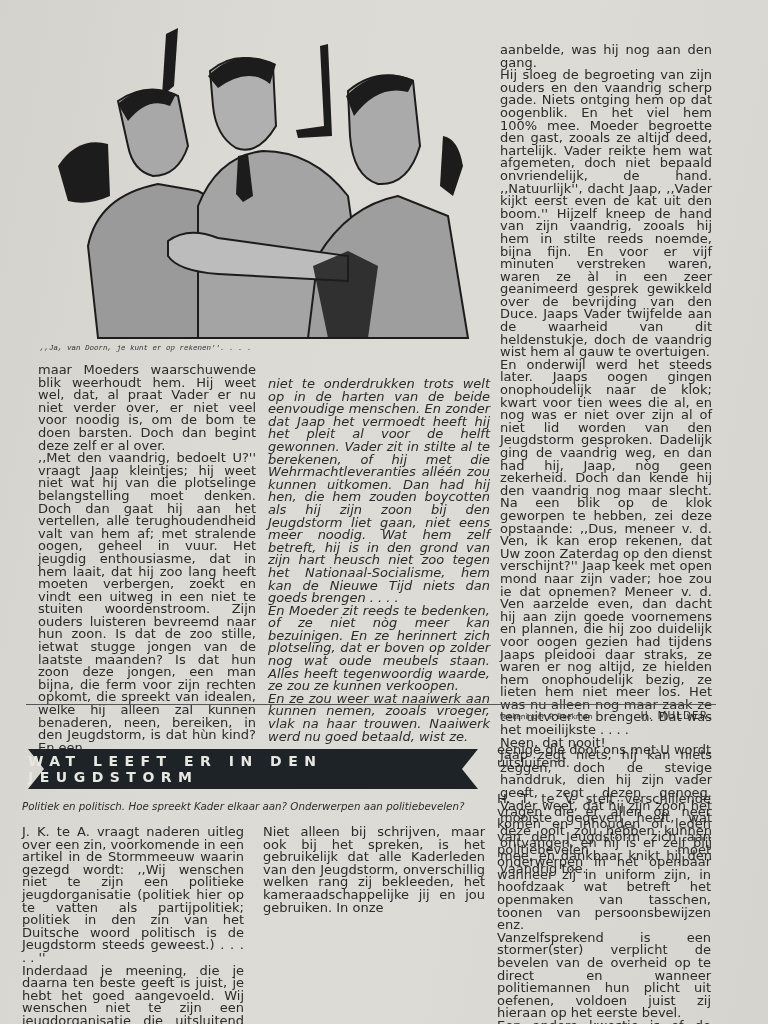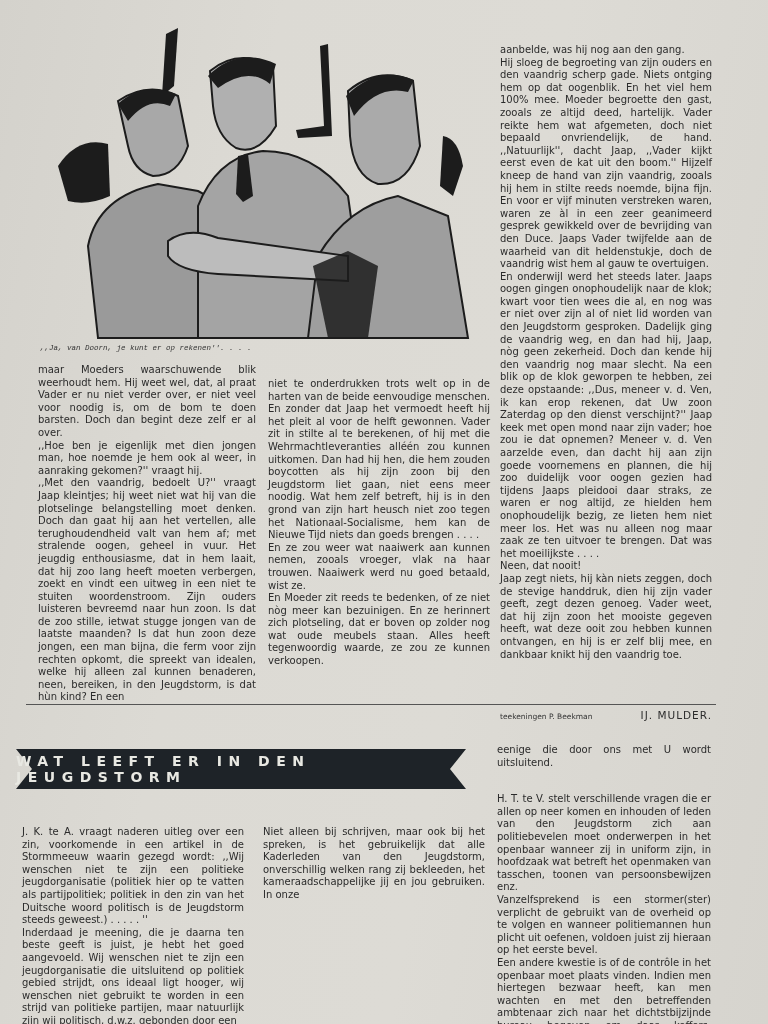--- a/index.html
+++ b/index.html
@@ -14,39 +14,39 @@
     position: absolute; left: 0; top: 0; width: 768px; height: 1024px;
     background: linear-gradient(100deg, #d4d2cc 0%, #dcdad4 30%, #dddbd5 60%, #d6d4ce 100%);
   }
   .illustration {
     position: absolute; left: 48px; top: 26px; width: 440px; height: 315px;
   }
   .caption {
     position: absolute; left: 40px; top: 344px; font-size: 7.5px; font-style: italic; color: #333; font-family: Liberation Mono, monospace;
   }
   .col {
-    position: absolute; font-size: 10px; line-height: 12.6px; text-align: justify;
+    position: absolute; font-size: 13px; line-height: 12.6px; text-align: justify;
     color: #2b2b2b;
   }
   .col p { margin: 0; }
   .col p.gap { margin-top: 24px; }
   .col1 { left: 38px; top: 364px; width: 218px; }
-  .col2 { left: 268px; top: 378px; width: 222px; }
+  .col2 { left: 268px; top: 378px; width: 222px; font-style: italic; }
   .col3 { left: 500px; top: 44px; width: 212px; }
   .credit-row {
     position: absolute; left: 500px; top: 664px; width: 212px;
     display: flex; justify-content: space-between; align-items: baseline;
   }
   .credit { font-size: 7.5px; color: #333; }
   .author { font-size: 10.5px; letter-spacing: 1px; color: #2b2b2b; margin-top: 45px; }
   .rule {
     position: absolute; left: 26px; top: 704px; width: 690px; height: 1px; background: #555;
   }
   .banner {
-    position: absolute; left: 16px; top: 749px; width: 450px; height: 40px;
+    position: absolute; left: 28px; top: 749px; width: 450px; height: 40px;
   }
   .banner svg { position: absolute; left: 0; top: 0; }
   .banner-title {
     position: absolute; left: 0; top: 0; width: 450px; height: 40px;
     display: flex; align-items: center; justify-content: center;
     color: #e8e8e2; font-weight: bold; font-size: 14px; letter-spacing: 6.5px;
   }
   .subtitle {
     position: absolute; left: 22px; top: 800px; width: 470px;
     font-size: 10.3px; font-style: italic; color: #2b2b2b; white-space: nowrap;
@@ -82,27 +82,26 @@
       <path d="M298 70 Q330 38 366 54 L360 66 Q330 58 306 90 Z" fill="#1c1c1c"></path>
 
       <path d="M120 215 Q140 200 170 212 L300 230 L300 255 L170 248 Q130 245 120 230 Z" fill="#bcbcbc" stroke="#1c1c1c" stroke-width="2"></path>
       <path d="M265 240 L300 225 L330 240 L320 312 L280 312 Z" fill="#1c1c1c" opacity="0.85"></path>
     </svg>
   </div>
   <div class="caption">,,Ja, van Doorn, je kunt er op rekenen''. . . .</div>
 
   <div class="col col1">
     <p>maar Moeders waarschuwende blik weerhoudt hem. Hij weet wel, dat, al praat Vader er nu niet verder over, er niet veel voor noodig is, om de bom te doen barsten. Doch dan begint deze zelf er al over.</p>
-    <p>,,Hoe ben je eigenlijk met dien jongen man, hoe noemde je hem ook al weer, in aanraking gekomen?'' vraagt hij.</p>
     <p>,,Met den vaandrig, bedoelt U?'' vraagt Jaap kleintjes; hij weet niet wat hij van die plotselinge belangstelling moet denken. Doch dan gaat hij aan het vertellen, alle terughoudendheid valt van hem af; met stralende oogen, geheel in vuur. Het jeugdig enthousiasme, dat in hem laait, dat hij zoo lang heeft moeten verbergen, zoekt en vindt een uitweg in een niet te stuiten woordenstroom. Zijn ouders luisteren bevreemd naar hun zoon. Is dat de zoo stille, ietwat stugge jongen van de laatste maanden? Is dat hun zoon deze jongen, een man bijna, die ferm voor zijn rechten opkomt, die spreekt van idealen, welke hij alleen zal kunnen benaderen, neen, bereiken, in den Jeugdstorm, is dat hùn kind? En een</p>
   </div>
   <div class="col col2">
     <p>niet te onderdrukken trots welt op in de harten van de beide eenvoudige menschen. En zonder dat Jaap het vermoedt heeft hij het pleit al voor de helft gewonnen. Vader zit in stilte al te berekenen, of hij met die Wehrmachtleveranties alléén zou kunnen uitkomen. Dan had hij hen, die hem zouden boycotten als hij zijn zoon bij den Jeugdstorm liet gaan, niet eens meer noodig. Wat hem zelf betreft, hij is in den grond van zijn hart heusch niet zoo tegen het Nationaal-Socialisme, hem kan de Nieuwe Tijd niets dan goeds brengen . . . .</p>
+    <p>En Moeder zit reeds te bedenken, of ze niet nòg meer kan bezuinigen. En ze herinnert zich plotseling, dat er boven op zolder nog wat oude meubels staan. Alles heeft tegenwoordig waarde, ze zou ze kunnen verkoopen.</p>
     <p>En ze zou weer wat naaiwerk aan kunnen nemen, zooals vroeger, vlak na haar trouwen. Naaiwerk werd nu goed betaald, wist ze.</p>
-    <p>En Moeder zit reeds te bedenken, of ze niet nòg meer kan bezuinigen. En ze herinnert zich plotseling, dat er boven op zolder nog wat oude meubels staan. Alles heeft tegenwoordig waarde, ze zou ze kunnen verkoopen.</p>
   </div>
   <div class="col col3">
     <p>aanbelde, was hij nog aan den gang.</p>
     <p>Hij sloeg de begroeting van zijn ouders en den vaandrig scherp gade. Niets ontging hem op dat oogenblik. En het viel hem 100% mee. Moeder begroette den gast, zooals ze altijd deed, hartelijk. Vader reikte hem wat afgemeten, doch niet bepaald onvriendelijk, de hand. ,,Natuurlijk'', dacht Jaap, ,,Vader kijkt eerst even de kat uit den boom.'' Hijzelf kneep de hand van zijn vaandrig, zooals hij hem in stilte reeds noemde, bijna fijn. En voor er vijf minuten verstreken waren, waren ze àl in een zeer geanimeerd gesprek gewikkeld over de bevrijding van den Duce. Jaaps Vader twijfelde aan de waarheid van dit heldenstukje, doch de vaandrig wist hem al gauw te overtuigen.</p>
     <p>En onderwijl werd het steeds later. Jaaps oogen gingen onophoudelijk naar de klok; kwart voor tien wees die al, en nog was er niet over zijn al of niet lid worden van den Jeugdstorm gesproken. Dadelijk ging de vaandrig weg, en dan had hij, Jaap, nòg geen zekerheid. Doch dan kende hij den vaandrig nog maar slecht. Na een blik op de klok geworpen te hebben, zei deze opstaande: ,,Dus, meneer v. d. Ven, ik kan erop rekenen, dat Uw zoon Zaterdag op den dienst verschijnt?'' Jaap keek met open mond naar zijn vader; hoe zou ie dat opnemen? Meneer v. d. Ven aarzelde even, dan dacht hij aan zijn goede voornemens en plannen, die hij zoo duidelijk voor oogen gezien had tijdens Jaaps pleidooi daar straks, ze waren er nog altijd, ze hielden hem onophoudelijk bezig, ze lieten hem niet meer los. Het was nu alleen nog maar zaak ze ten uitvoer te brengen. Dat was het moeilijkste . . . .</p>
     <p>Neen, dat nooit!</p>
     <p>Jaap zegt niets, hij kàn niets zeggen, doch de stevige handdruk, dien hij zijn vader geeft, zegt dezen genoeg. Vader weet, dat hij zijn zoon het mooiste gegeven heeft, wat deze ooit zou hebben kunnen ontvangen, en hij is er zelf blij mee, en dankbaar knikt hij den vaandrig toe.</p>
   </div>
   <div class="credit-row">
     <span class="credit">teekeningen P. Beekman</span>
@@ -110,27 +109,28 @@
   </div>
 
   <div class="rule"></div>
 
   <div class="banner">
     <svg width="450" height="40" viewBox="0 0 450 40">
       <polygon points="0,0 450,0 434,20 450,40 0,40 16,20" fill="#1e2328"></polygon>
     </svg>
     <div class="banner-title">WAT LEEFT ER IN DEN JEUGDSTORM</div>
   </div>
+  <div class="subtitle">Politiek en politisch.  Hoe spreekt Kader elkaar aan?  Onderwerpen aan politiebevelen?</div>
 
   <div class="col col4">
     <p>J. K. te A. vraagt naderen uitleg over een zin, voorkomende in een artikel in de Stormmeeuw waarin gezegd wordt: ,,Wij wenschen niet te zijn een politieke jeugdorganisatie (politiek hier op te vatten als partijpolitiek; politiek in den zin van het Duitsche woord politisch is de Jeugdstorm steeds geweest.) . . . . . ''</p>
     <p>Inderdaad je meening, die je daarna ten beste geeft is juist, je hebt het goed aangevoeld. Wij wenschen niet te zijn een jeugdorganisatie die uitsluitend op politiek gebied strijdt, ons ideaal ligt hooger, wij wenschen niet gebruikt te worden in een strijd van politieke partijen, maar natuurlijk zijn wij politisch, d.w.z. gebonden door een</p>
   </div>
   <div class="col col5">
     <p>Niet alleen bij schrijven, maar ook bij het spreken, is het gebruikelijk dat alle Kaderleden van den Jeugdstorm, onverschillig welken rang zij bekleeden, het kameraadschappelijke jij en jou gebruiken. In onze</p>
   </div>
   <div class="col col6">
     <p>eenige die door ons met U wordt uitsluitend.</p>
     <p class="gap">H. T. te V. stelt verschillende vragen die er allen op neer komen en inhouden of leden van den Jeugdstorm zich aan politiebevelen moet onderwerpen in het openbaar wanneer zij in uniform zijn, in hoofdzaak wat betreft het openmaken van tasschen, toonen van persoonsbewijzen enz.</p>
-    <p>Vanzelfsprekend is een stormer(ster) verplicht de gebruikt van de overheid op te volgen en wanneer politiemannen hun plicht uit oefenen, voldoen juist zij hieraan op het eerste bevel.</p>
+    <p>Vanzelfsprekend is een stormer(ster) verplicht de bevelen van de overheid op te direct en wanneer politiemannen hun plicht uit oefenen, voldoen juist zij hieraan op het eerste bevel.</p>
     <p>Een andere kwestie is of de contrôle in het openbaar moet plaats vinden. Indien men hiertegen bezwaar heeft, kan men wachten en met den betreffenden ambtenaar zich naar het dichtstbijzijnde bureau begeven om daar koffers, tasschen enz. na te laten zien. Ik vermoed echter, dat de meeste stormers er de voorkeur aan zullen geven, de kleine formaliteit direct af te doen.</p>
   </div>
 </div>
 
 </body></html>

